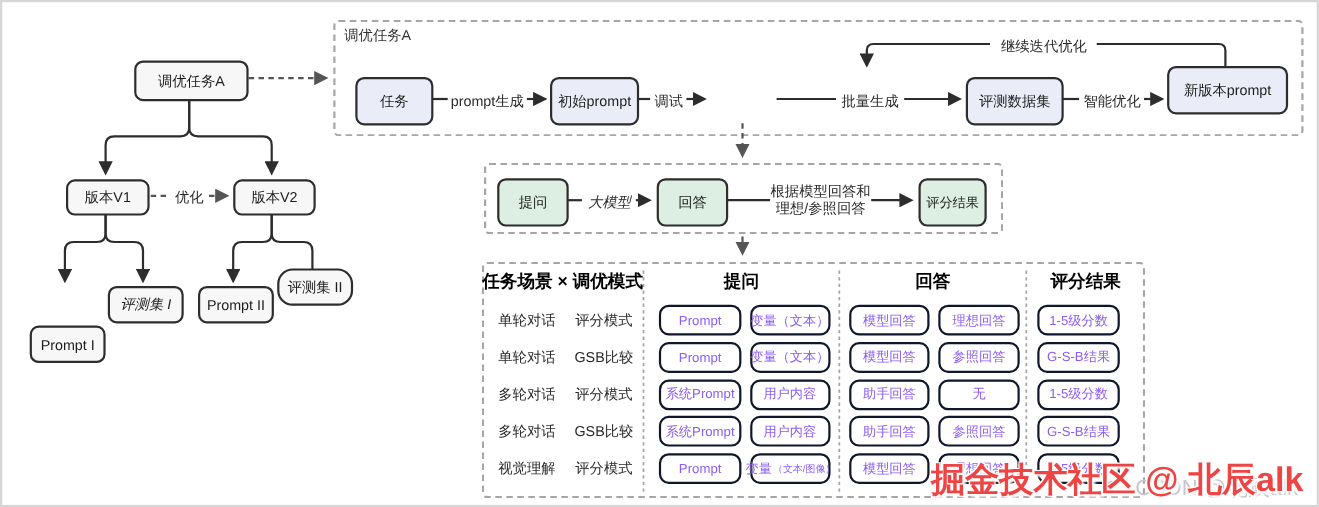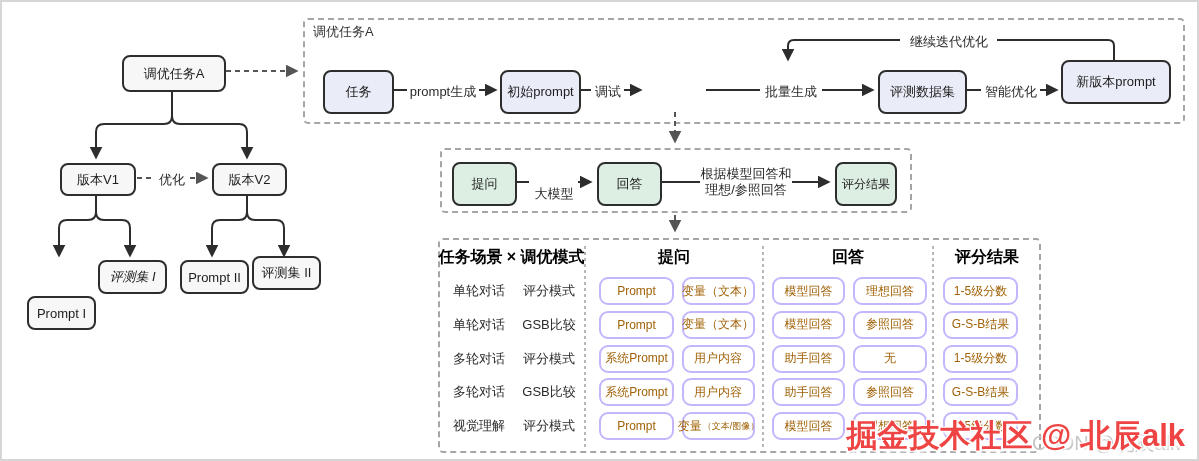--- a/index.html
+++ b/index.html
@@ -30,22 +30,22 @@
   .col-header{
     position:absolute;top:11px;height:16px;line-height:16px;text-align:center;
     font-size:16px;font-weight:700;color:#000000;white-space:nowrap;
   }
   .t-row{position:absolute;left:0;width:603px;height:28px;}
   .t-row .txt{
     position:absolute;top:0;height:28px;line-height:28px;font-size:13px;color:#2a2a2a;
     text-align:center;white-space:nowrap;
   }
   .t-row .box{
-    position:absolute;top:0;height:24px;border:2px solid #c4b5fd;border-radius:9px;background:#fff;
-    display:flex;align-items:center;justify-content:center;font-size:12px;color:#a16207;white-space:nowrap;
+    position:absolute;top:0;height:24px;border:2px solid #0f172a;border-radius:9px;background:#fff;
+    display:flex;align-items:center;justify-content:center;font-size:12px;color:#8b5cf6;white-space:nowrap;
   }
   .q2-sub{font-size:9px;margin-left:1px;}
   
   #wm-back{
     position:absolute;left:1032px;top:430px;font-size:20px;color:#c7c7c7;z-index:60;white-space:nowrap;
   }
   #wm-front{
     position:absolute;right:14px;top:415px;font-size:31px;font-weight:700;color:#ef4444;z-index:61;white-space:nowrap;
     text-shadow:-1px -1px 0 #fff,1px -1px 0 #fff,-1px 1px 0 #fff,1px 1px 0 #fff,3px 3px 2px rgba(255,255,255,.9);
   }
@@ -125,21 +125,21 @@
   <div class="edge-label" style="left:152px;top:171px;width:40px;">优化</div>
   <div class="node gray" style="left:27px;top:260px;width:65px;height:30px;margin-top:36px;">
       <span>Prompt I</span>
     </div>
   <div class="node gray" style="left:98px;top:260px;width:65px;height:30px;font-style:italic;">
       <span>评测集 I</span>
     </div>
   <div class="node gray" style="left:180px;top:260px;width:65px;height:30px;">
       <span>Prompt II</span>
     </div>
-  <div class="node gray" style="left:252px;top:256px;width:65px;height:30px;">
+  <div class="node gray" style="left:252px;top:244px;width:65px;height:30px;border-radius:14px;">
       <span>评测集 II</span>
     </div>
 
   <div class="container-title" style="left:313px;top:23px;">调优任务A</div>
   <div class="node lav" style="left:323px;top:70px;width:67px;height:40px;">
       <span>任务</span>
     </div>
   <div class="edge-label" style="left:405px;top:83px;width:76px;">prompt生成</div>
   <div class="node lav" style="left:500px;top:70px;width:77px;height:40px;">
       <span>初始prompt</span>
@@ -151,21 +151,21 @@
     </div>
   <div class="edge-label" style="left:983px;top:83px;width:56px;">智能优化</div>
   <div class="node lav" style="left:1061px;top:60px;width:106px;height:40px;">
       <span>新版本prompt</span>
     </div>
   <div class="edge-label" style="left:901px;top:33px;width:96px;">继续迭代优化</div>
 
   <div class="node green" style="left:452px;top:162px;width:61px;height:40px;">
       <span>提问</span>
     </div>
-  <div class="edge-label" style="left:531px;top:185px;width:46px;">大模型</div>
+  <div class="edge-label" style="left:531px;top:175px;width:46px;font-style:italic;">大模型</div>
   <div class="node green" style="left:597px;top:162px;width:61px;height:40px;">
       <span>回答</span>
     </div>
   <div class="edge-label two-line" style="left:695px;top:166px;width:102px;">
     <div>根据模型回答和</div>
     <div>理想/参照回答</div>
   </div>
   <div class="node green" style="left:835px;top:162px;width:58px;height:40px;font-size:12px;">
       <span>评分结果</span>
     </div>

